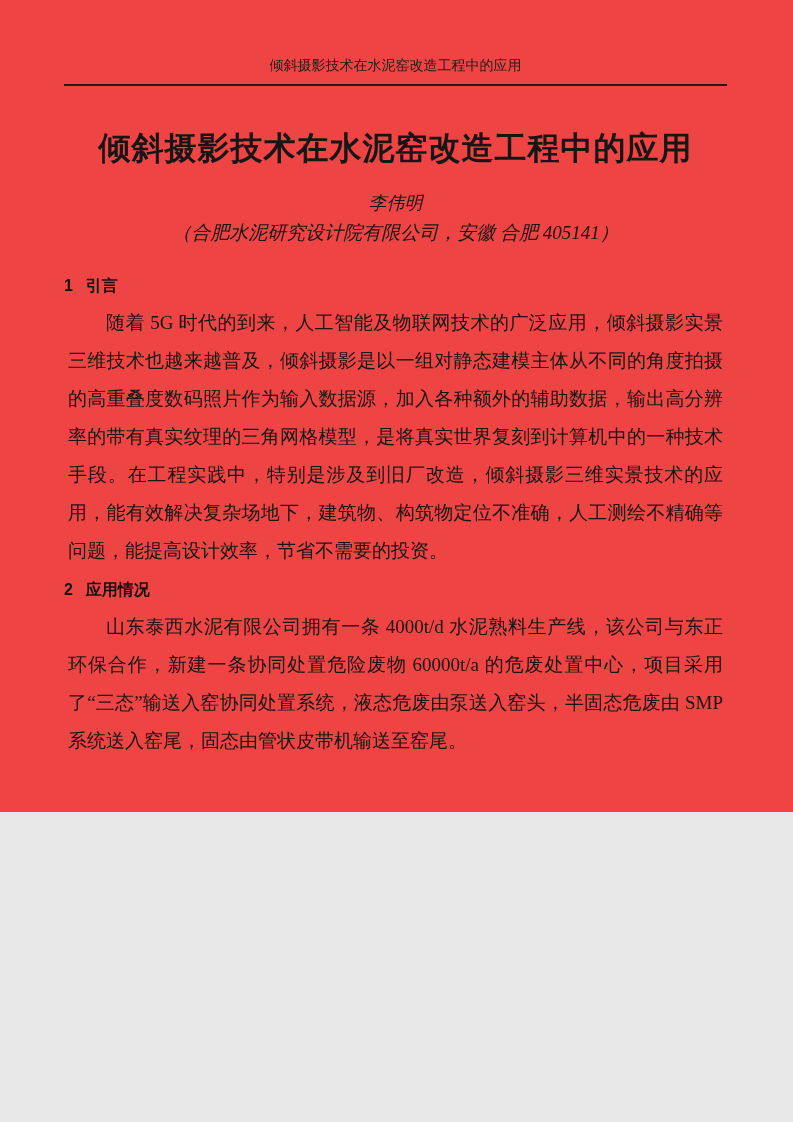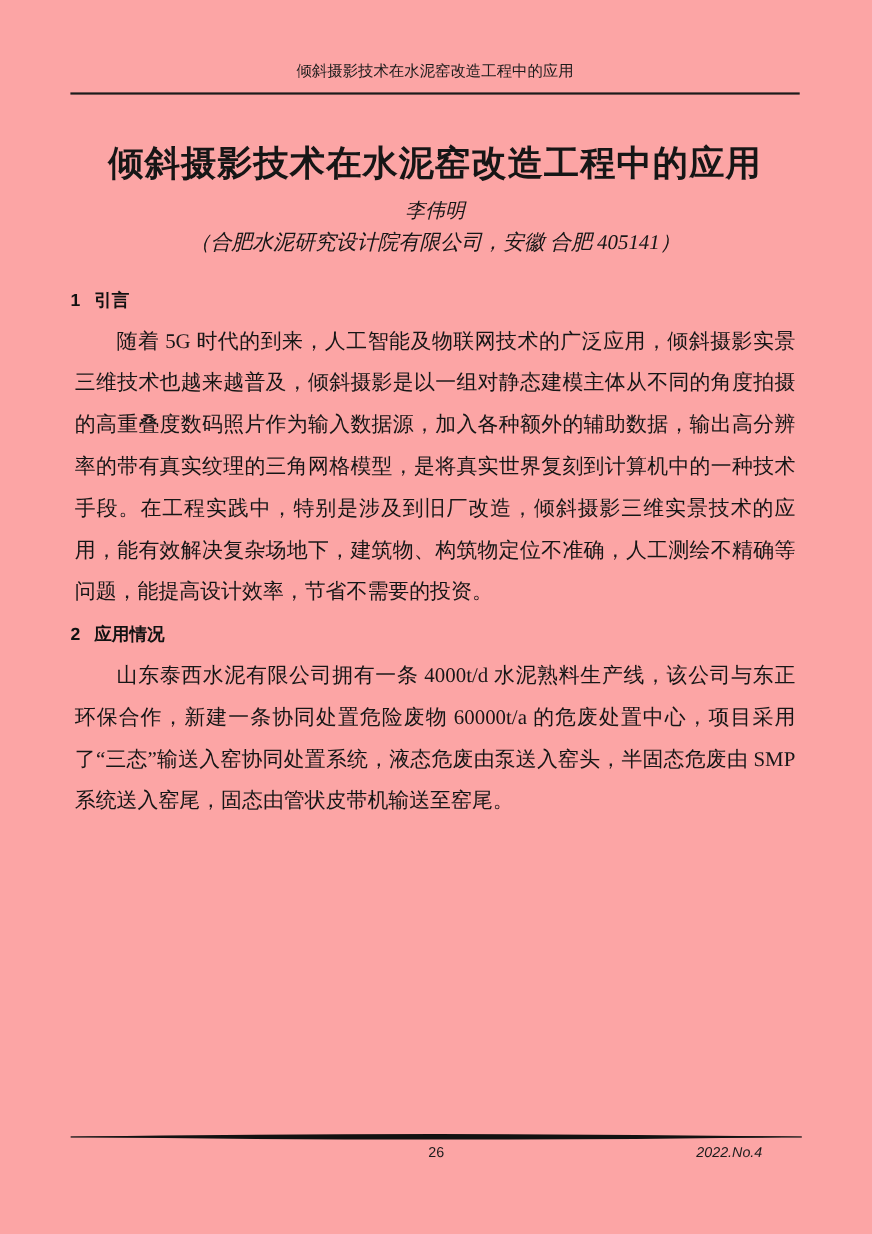--- a/index.html
+++ b/index.html
@@ -3,23 +3,23 @@
 <meta charset="utf-8">
 <style>
   html, body {
     margin: 0;
     padding: 0;
     background: #e8e8e8;
   }
   .page {
     position: relative;
     width: 793px;
-    height: 1122px;
+    height: 812px;
     margin: 0 auto;
-    background: #fca5a5;
+    background: #ef4444;
     color: #161616;
     font-family: "Liberation Serif", serif;
     overflow: hidden;
     box-sizing: border-box;
   }
   .content {
     margin: 0 64px;
     width: 663px;
   }
   
@@ -37,21 +37,21 @@
   .doc-title {
     margin-top: 42px;
     text-align: center;
     font-family: "Liberation Sans", sans-serif;
     font-weight: bold;
     font-size: 32px;
     line-height: 40px;
     letter-spacing: 1px;
   }
   .author {
-    margin-top: 12px;
+    margin-top: 24px;
     text-align: center;
     font-size: 18px;
     line-height: 22px;
     font-style: italic;
   }
   .affiliation {
     margin-top: 6px;
     text-align: center;
     font-size: 19px;
     line-height: 26px;

